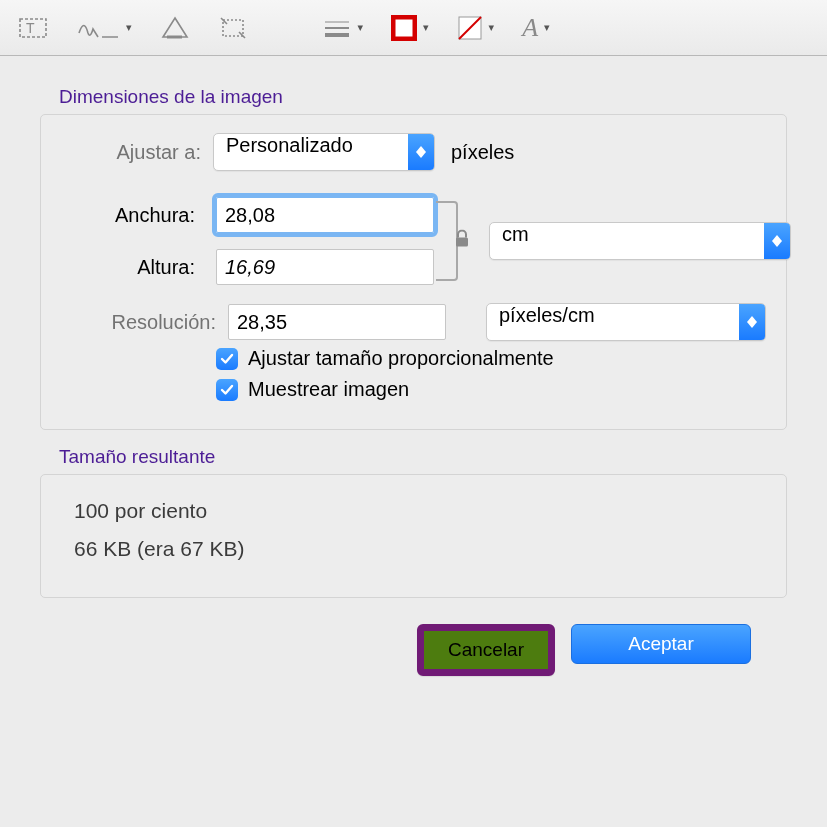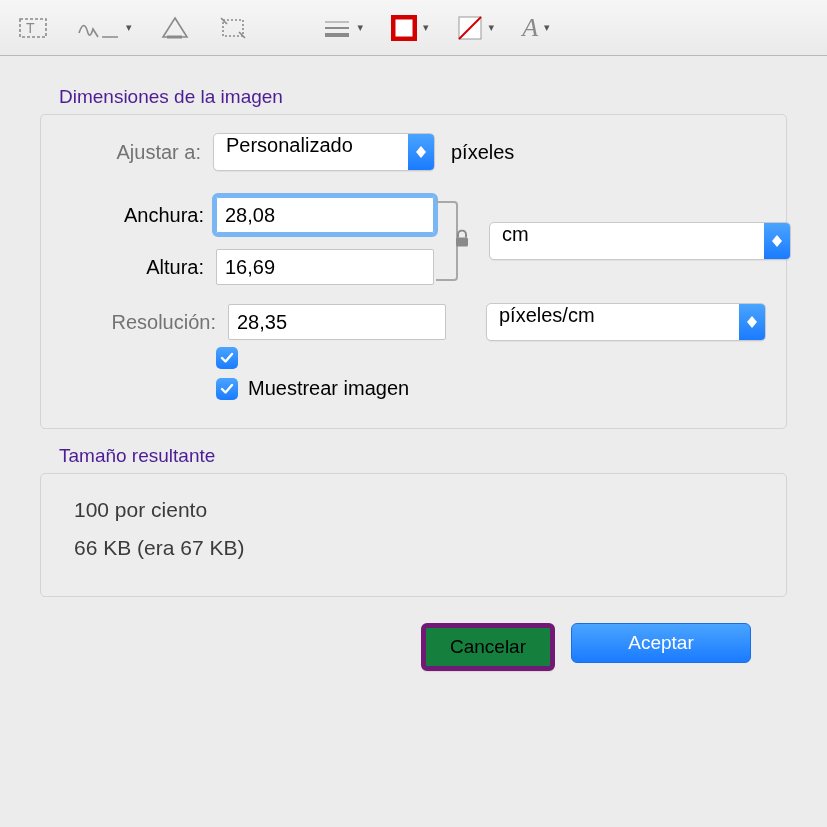--- a/index.html
+++ b/index.html
@@ -22,24 +22,24 @@
   .lock-bracket{position:relative;height:90px;width:30px}
   .lock-bracket::before{content:"";position:absolute;left:0;top:4px;bottom:4px;right:8px;border-right:2px solid #a8a8a8;border-top:2px solid #a8a8a8;border-bottom:2px solid #a8a8a8;border-top-right-radius:4px;border-bottom-right-radius:4px}
   .lock-ic{position:absolute;left:18px;top:50%;transform:translateY(-50%);color:#8a8a8a}
   .checksrow{margin-top:6px;margin-left:155px}
   .checkbox-line{display:flex;align-items:center;gap:10px;margin-bottom:8px;font-size:20px}
   .cb{width:22px;height:22px;border-radius:5px;background:linear-gradient(#4aa4ff,#1a7bff);display:flex;align-items:center;justify-content:center}
   .result-box .line{font-size:21px;color:#3b3b3b;margin:14px 6px}
   .result-box{padding:10px 22px 22px 27px}
   .footer{display:flex;justify-content:flex-end;gap:16px;padding:10px 36px}
   .btn{height:38px;padding:0 24px;border-radius:6px;font-size:19px;display:flex;align-items:center;justify-content:center}
-  .btn-default{background:#15803d;border:5px solid #701a75;box-shadow:0 1px 1px rgba(0,0,0,.08)}
+  .btn-default{background:#4d7c0f;border:7px solid #701a75;box-shadow:0 1px 1px rgba(0,0,0,.08)}
   .btn-primary{background:linear-gradient(#4aa4ff,#1a7bff);color:#fff;border:1px solid #1a6fe0}
   .grid2{display:grid;grid-template-columns:155px 220px 30px 1fr;row-gap:16px;align-items:center}
-  .grid2 .label2{text-align:right;padding-right:12px;font-size:20px}
+  .grid2 .label2{text-align:right;padding-right:21px;font-size:20px}
   .lock-wrap{grid-row:1 / span 2;grid-column:3;position:relative;align-self:stretch}
   .lock-wrap .lock-bracket{height:100%}
   .unit1{grid-row:1 / span 2;grid-column:4;align-self:center}
 </style>
 </head>
 <body>
 
 <div class="toolbar">
   <div class="tool">
     <svg width="30" height="26" class="ico">
@@ -136,21 +136,21 @@
                 <polygon points="5,0 10,6 0,6" fill="#fff"></polygon>
               </svg>
             <svg width="10" height="6">
                 <polygon points="0,0 10,0 5,6" fill="#fff"></polygon>
               </svg>
           </div>
         </div>
       </div>
 
       <div class="label2">Altura:</div>
-      <input class="input" style="width: 200px;" value="16,69">
+      <input class="input" style="width: 200px; font-style: italic;" value="16,69">
     </div>
 
     <div class="row" style="margin-top:18px">
       <div class="label" style="width:155px">Resolución:</div>
       <input class="input" style="width: 200px;" value="28,35">
       <div style="width:40px"></div>
       <div class="select" style="flex:1">
         <span>píxeles/cm</span>
         <div class="knob">
           <svg width="10" height="6">
@@ -163,20 +163,21 @@
       </div>
     </div>
 
     <div class="checksrow">
       <div class="checkbox-line">
         <div class="cb">
           <svg width="14" height="12">
               <polyline points="2,6 5.5,9.5 12,2" fill="none" stroke="#fff" stroke-width="2.4" stroke-linecap="round" stroke-linejoin="round"></polyline>
             </svg>
         </div>
+        <span>Ajustar tamaño proporcionalmente</span>
       </div>
       <div class="checkbox-line">
         <div class="cb">
           <svg width="14" height="12">
               <polyline points="2,6 5.5,9.5 12,2" fill="none" stroke="#fff" stroke-width="2.4" stroke-linecap="round" stroke-linejoin="round"></polyline>
             </svg>
         </div>
         <span>Muestrear imagen</span>
       </div>
     </div>

